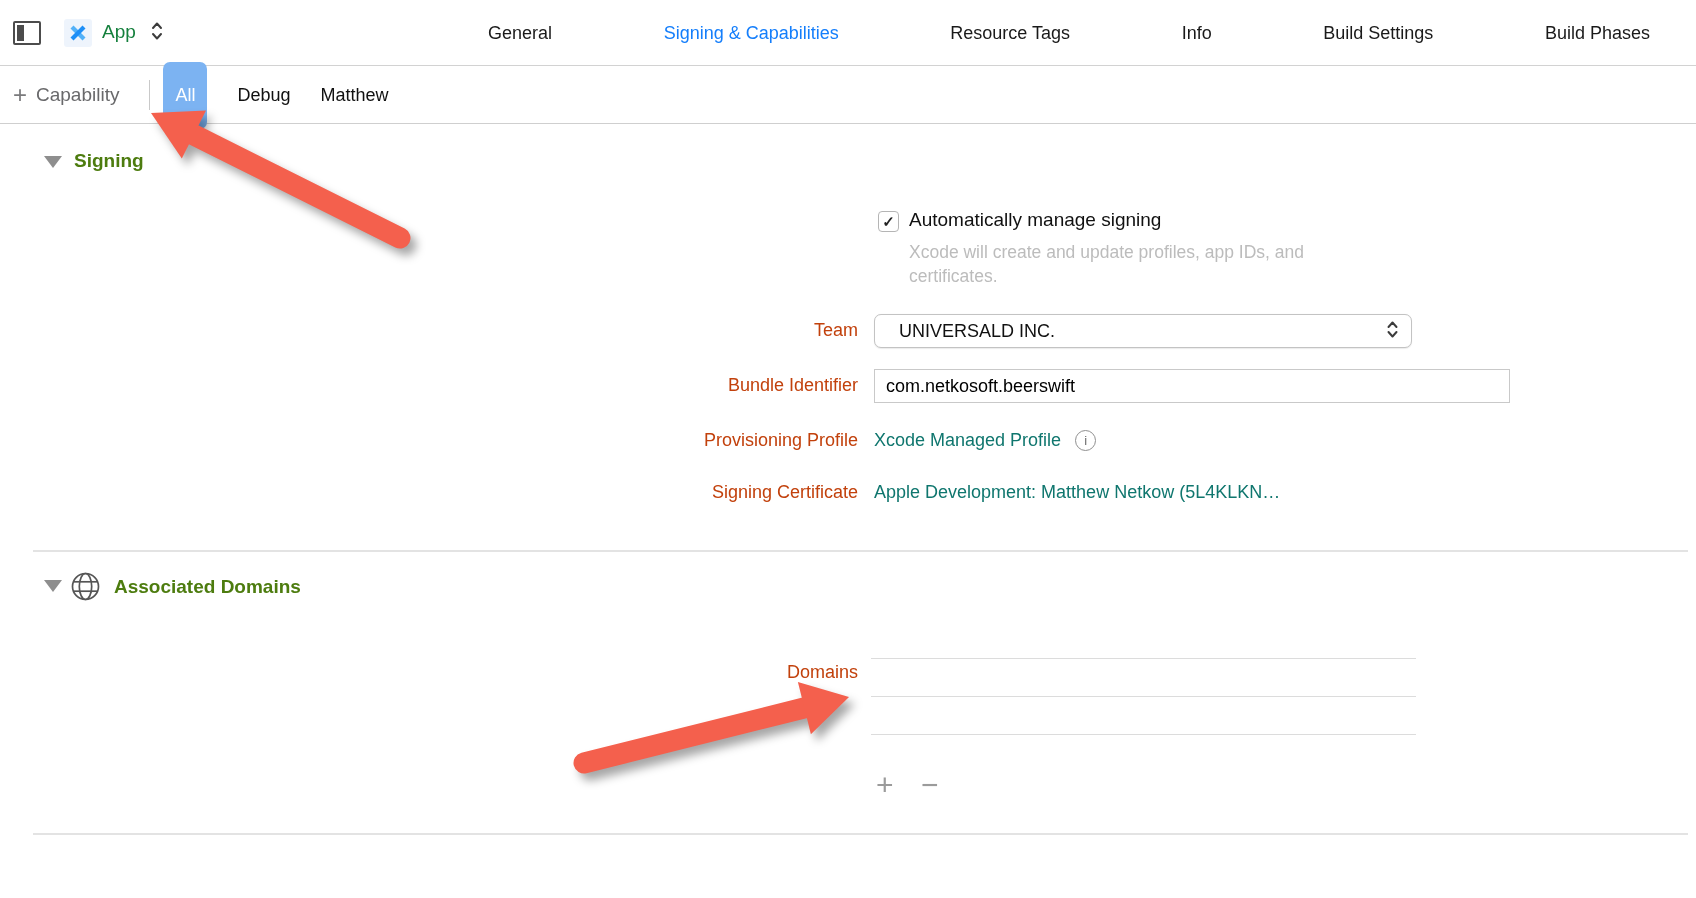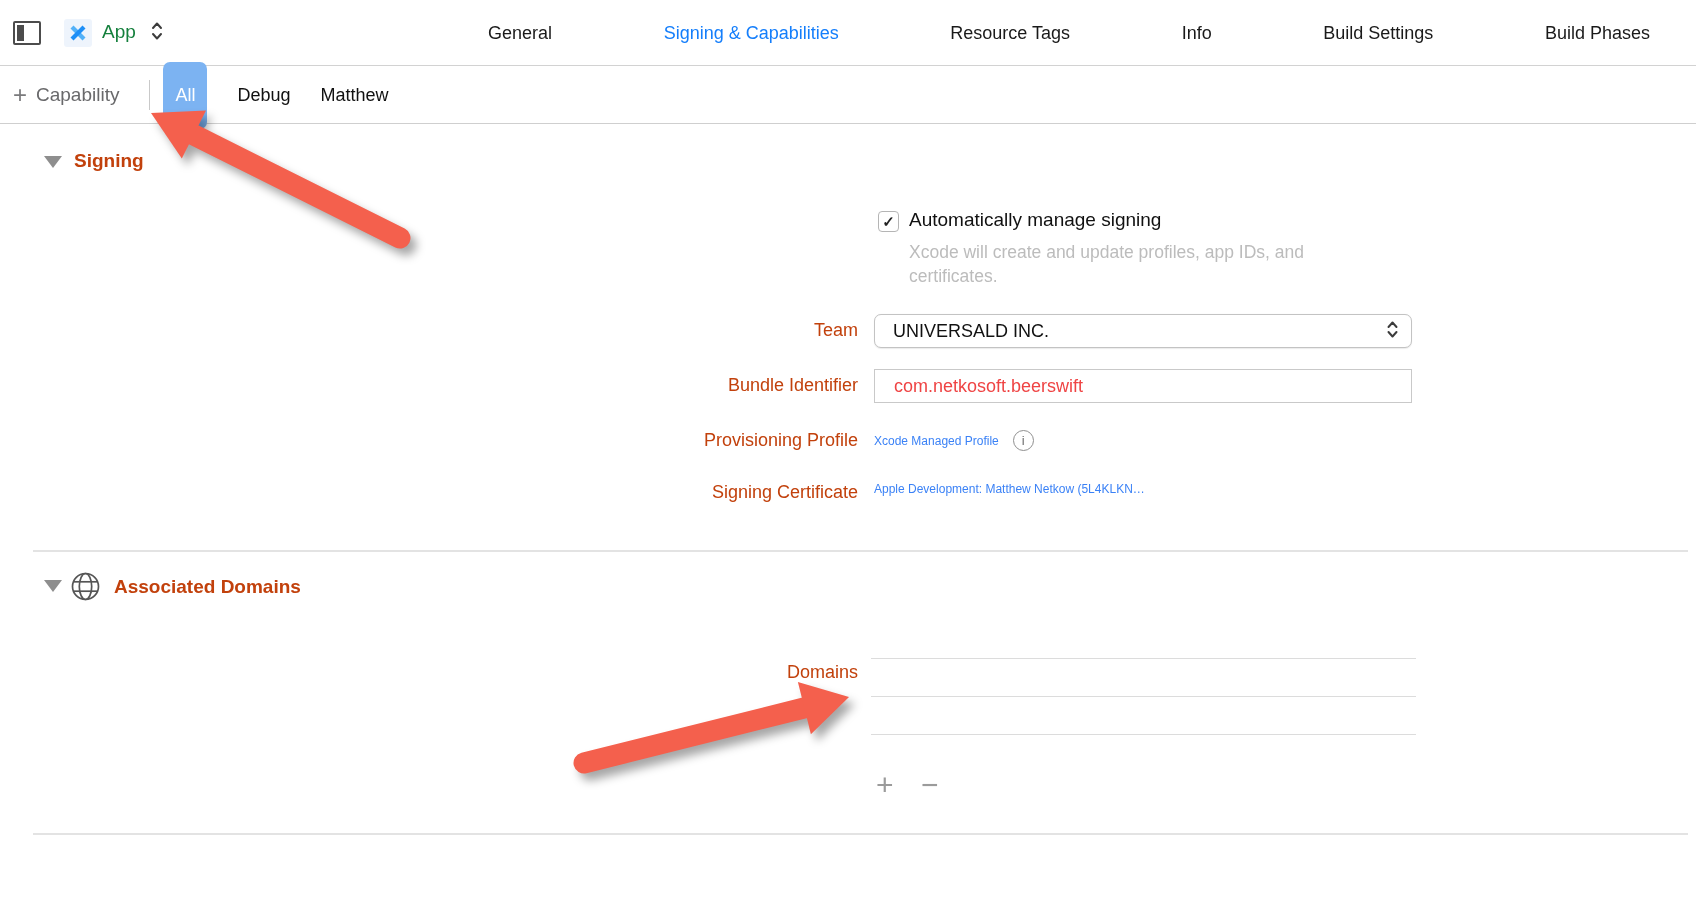--- a/index.html
+++ b/index.html
@@ -27,33 +27,33 @@
                background:#fff; border-bottom:1px solid #cfcfcf; display:flex; align-items:center; }
   #cap-btn { display:flex; align-items:center; margin-left:13px; color:#69696b; font-size:19px; }
   #cap-btn .plus { font-size:24px; font-weight:300; margin-right:9px; color:#7a7a7c; line-height:1; }
   #filter-sep { width:1px; height:30px; background:#c9c9c9; margin-left:30px; }
   .filter { font-size:18px; margin-left:30px; color:#111; }
   .filter.pill { background:#7cb3f2; color:#ffffff; border-radius:7px; padding:23px 12px; margin-left:13px; }
 
   
   .tri-down { width:0; height:0; border-left:9px solid transparent; border-right:9px solid transparent;
               border-top:12px solid #8e8e8e; }
-  .sec-title { font-size:19px; font-weight:bold; color:#c2410c; }
+  .sec-title { font-size:19px; font-weight:bold; color:#4d7c0f; }
 
   
   .flabel { position:absolute; right:838px; font-size:18px; color:#c2410c; white-space:nowrap; text-align:center; }
-  .fvalue { font-size:12px; color:#3b82f6; }
+  .fvalue { font-size:18px; color:#0f766e; }
   #team-select { position:absolute; left:874px; top:314px; width:538px; height:34px;
                  border:1px solid #c3c3c3; border-radius:7px; background:#fff;
                  box-shadow:0 0.5px 1px rgba(0,0,0,0.08); display:flex; align-items:center;
-                 padding:0 12px 0 18px; }
+                 padding:0 12px 0 24px; }
   #team-select .val { flex:1; font-size:18px; }
-  #bundle-input { position:absolute; left:874px; top:369px; width:538px; height:34px;
-                  border:1px solid #c9c9c9; border-radius:0; font-size:18px; padding:0 19px;
-                  font-family:"Liberation Sans", sans-serif; color:#ef4444; outline:none; }
+  #bundle-input { position:absolute; left:874px; top:369px; width:636px; height:34px;
+                  border:1px solid #c9c9c9; border-radius:0; font-size:18px; padding:0 11px;
+                  font-family:"Liberation Sans", sans-serif; color:#000000; outline:none; }
   #checkbox { position:absolute; left:878px; top:211px; width:21px; height:21px; background:#fff;
               border:1px solid #b5b5b5; border-radius:4px; display:flex; align-items:center;
               justify-content:center; font-size:15px; color:#222; font-weight:bold; }
   #auto-label { position:absolute; left:909px; top:209px; font-size:19px; }
   #auto-desc { position:absolute; left:909px; top:240px; width:418px; font-size:17.5px;
                line-height:24px; color:#bcbcbc; }
   .info-icon { display:inline-flex; width:21px; height:21px; border:1.5px solid #8f8f8f; border-radius:50%;
                align-items:center; justify-content:center; font-size:13px; color:#6d6d6d; margin-left:14px; }
   .hdivider { position:absolute; left:33px; width:1655px; height:2px; background:#e3e3e3; }
 

